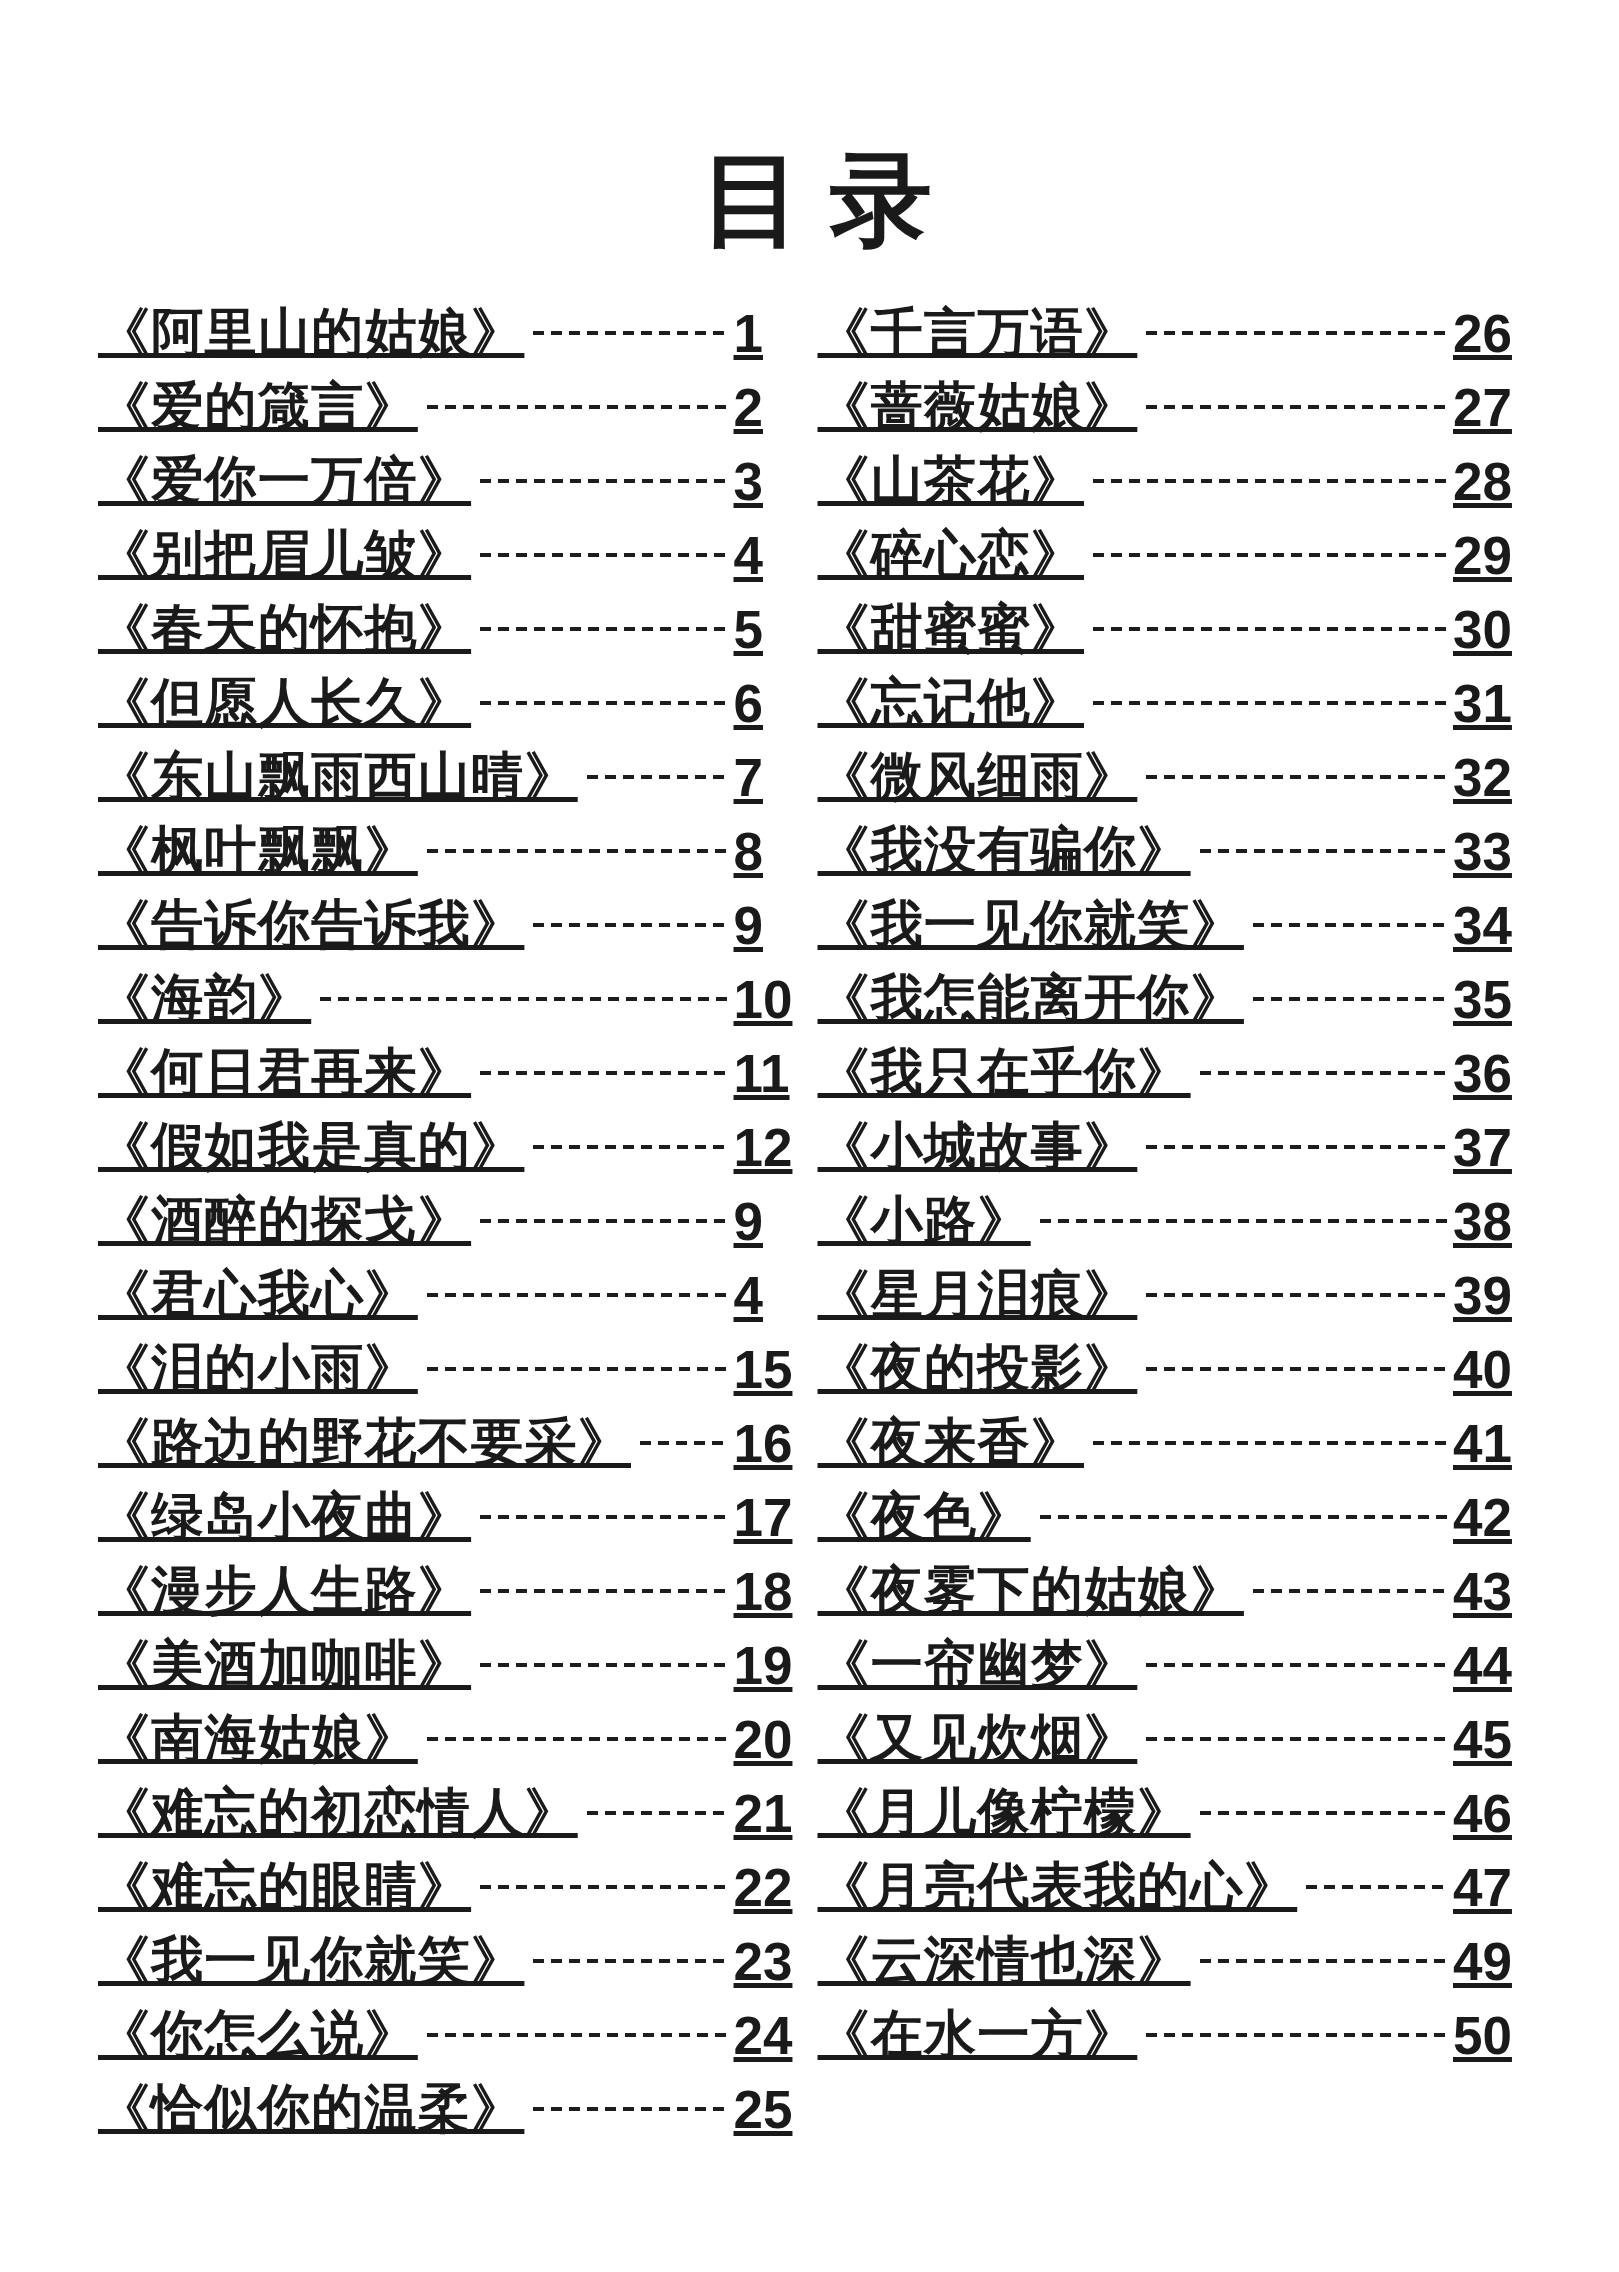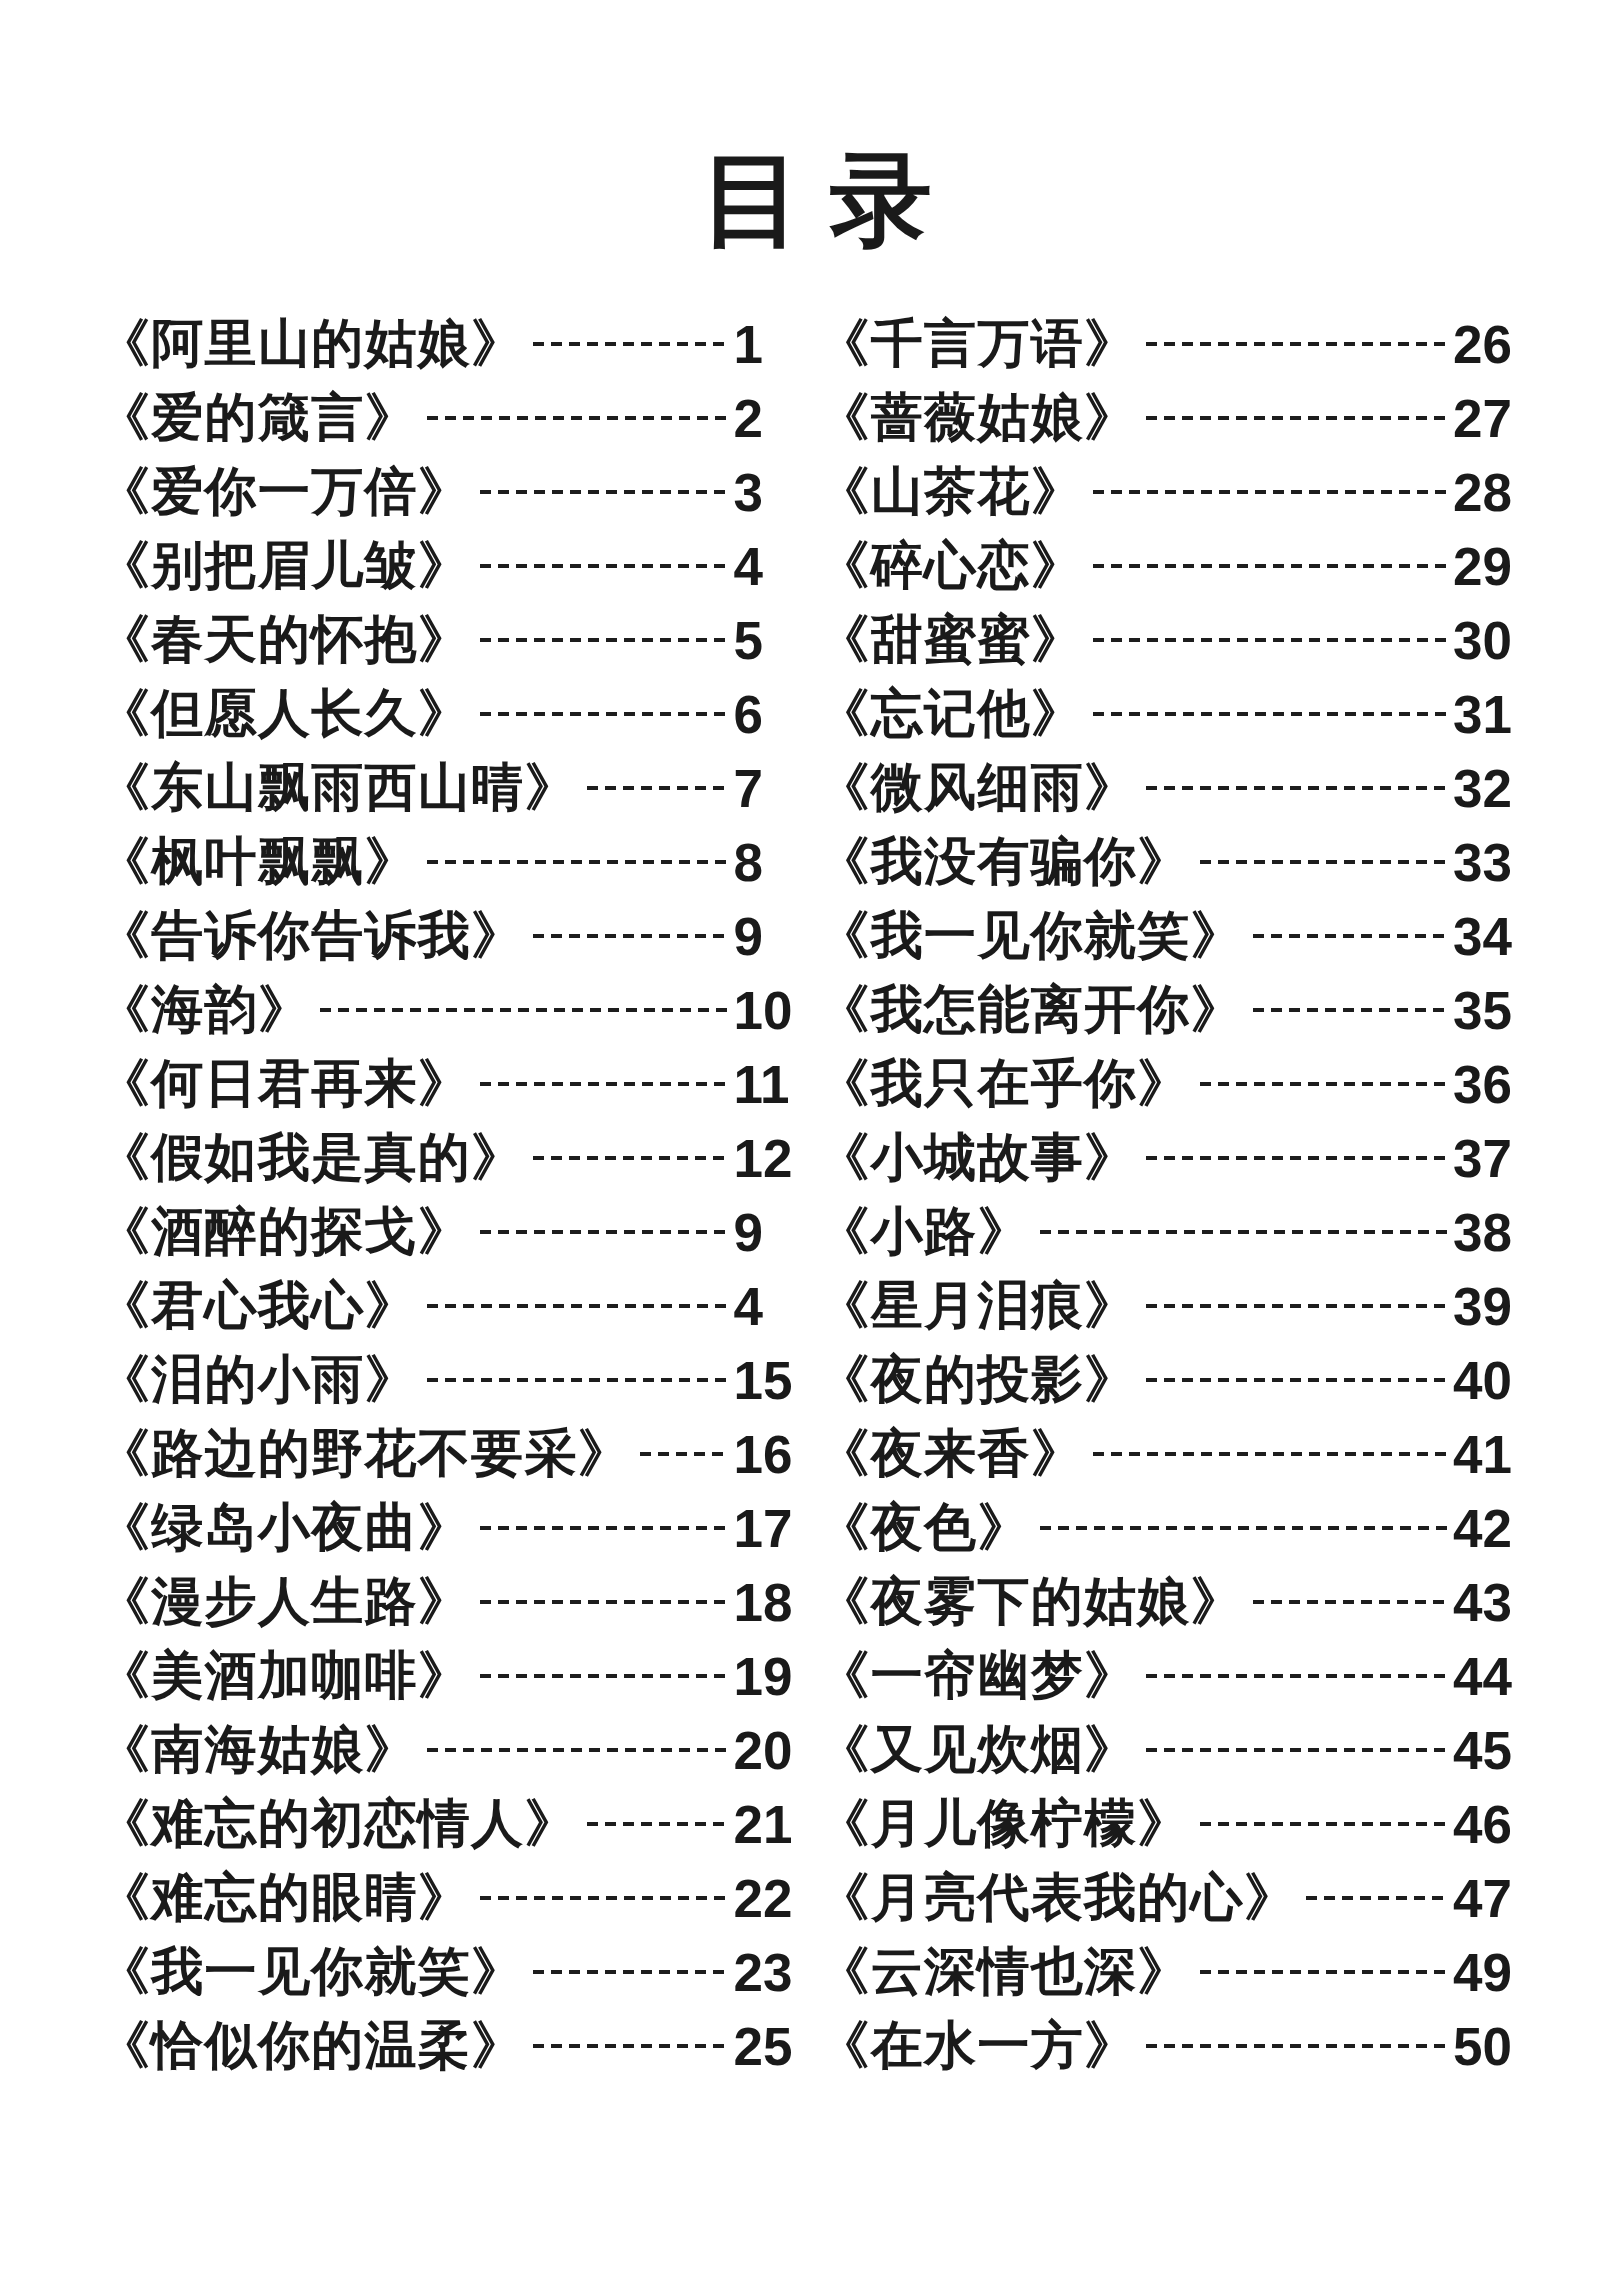--- a/index.html
+++ b/index.html
@@ -16,24 +16,25 @@
     margin: 147px 0 0 13px;
     text-align: center;
     font-size: 102px;
     line-height: 107px;
     font-weight: bold;
     letter-spacing: 27px;
     padding-left: 27px; 
     white-space: nowrap;
   }
   .toc {
-    margin-top: 53px;
+    margin-top: 42px;
     padding: 0 83px 0 98px;
     display: grid;
     grid-template-columns: 1fr 1fr;
+    text-decoration: underline;
   }
   .toc-row {
     height: 74px;
     display: flex;
     align-items: center;
   }
   .entry-title {
     font-size: 52px;
     font-weight: bold;
     white-space: nowrap;
@@ -171,20 +172,25 @@
           <span class="entry-title">《难忘的眼睛》</span>
           <span class="leader"></span>
           <span class="page-num">22</span>
         </div>
         <div class="toc-row">
           <span class="entry-title">《我一见你就笑》</span>
           <span class="leader"></span>
           <span class="page-num">23</span>
         </div>
         <div class="toc-row">
+          <span class="entry-title">《你怎么说》</span>
+          <span class="leader"></span>
+          <span class="page-num">24</span>
+        </div>
+        <div class="toc-row">
           <span class="entry-title">《恰似你的温柔》</span>
           <span class="leader"></span>
           <span class="page-num">25</span>
         </div>
       </div>
     <div class="toc-col" id="col-right">
         <div class="toc-row">
           <span class="entry-title">《千言万语》</span>
           <span class="leader"></span>
           <span class="page-num">26</span>

